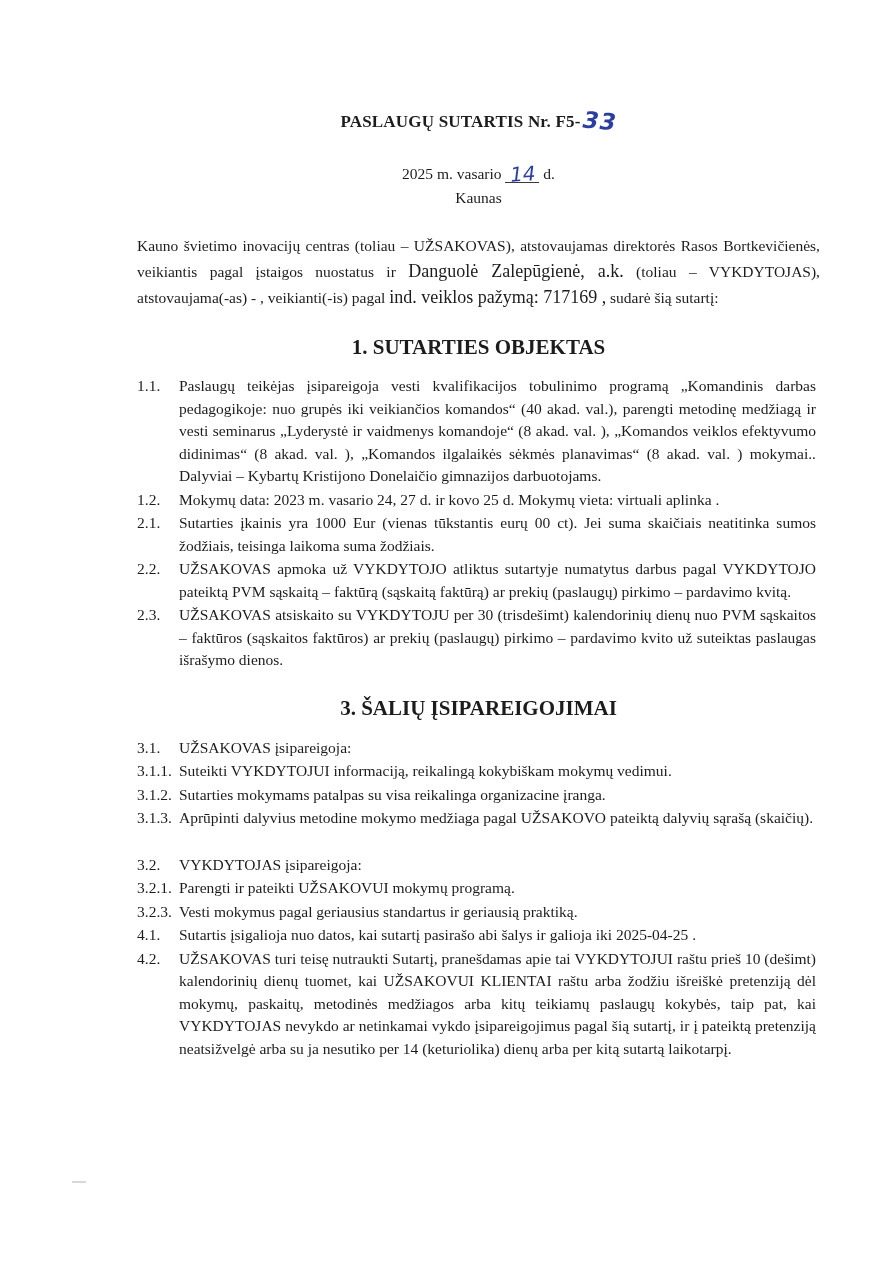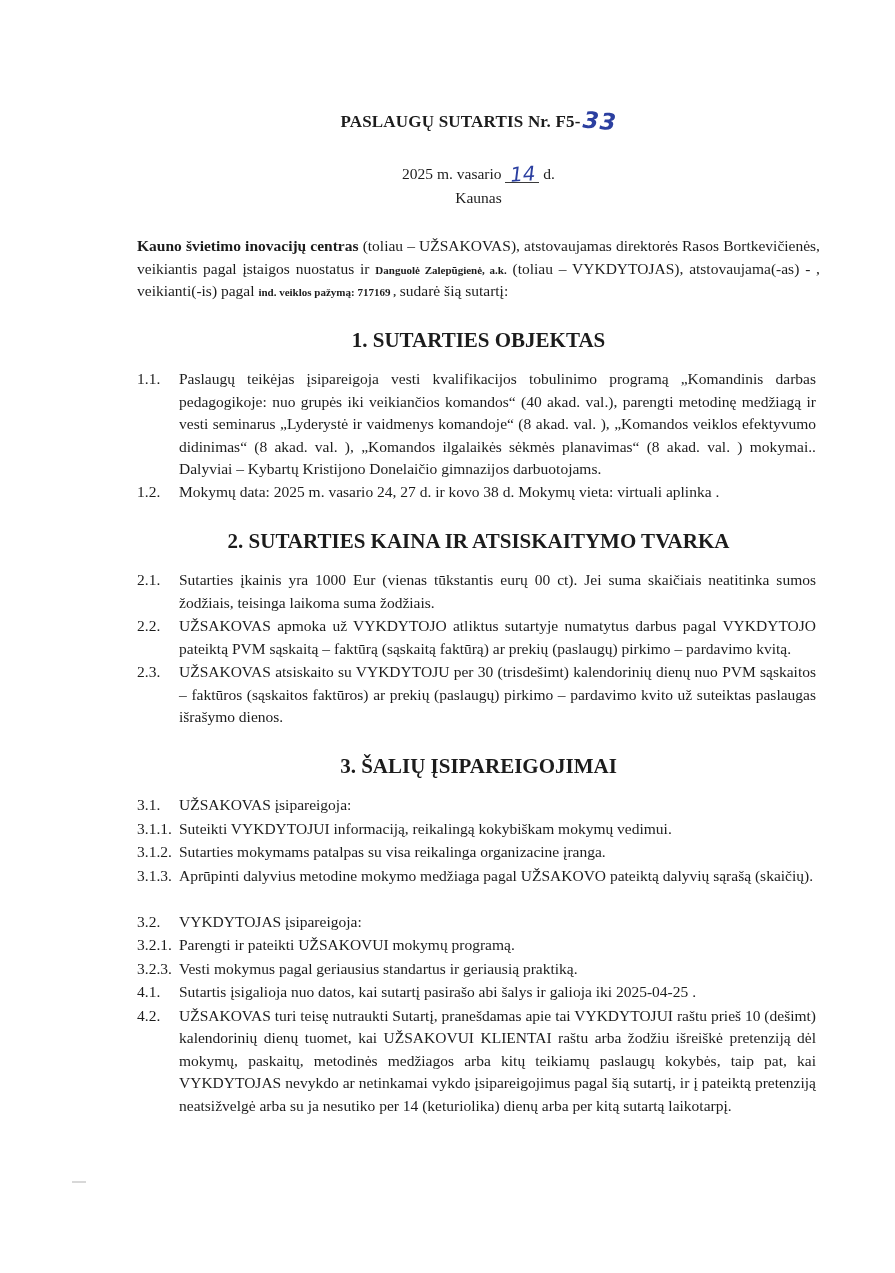--- a/index.html
+++ b/index.html
@@ -54,22 +54,22 @@
     padding: 0 2px;
   }
   .city {
     text-align: center;
     margin: 0 0 26px 0;
   }
   .preamble {
     text-align: justify;
     margin: 0 0 14px 0;
   }
-  .bold { font-weight: bold; }
-  .small { font-size: 11px; font-weight: bold; }
+  .bold { font-weight: normal; }
+  .small { font-size: 18px; }
   .sec-heading {
     text-align: center;
     font-weight: bold;
     font-size: 21px;
     margin: 22px 0 13px 0;
   }
   .item {
     display: flex;
     align-items: flex-start;
     margin: 0 4px 1px 0;
@@ -114,24 +114,23 @@
 
   <p class="preamble"><span class="bold">Kauno švietimo inovacijų centras</span><span> (toliau – UŽSAKOVAS), atstovaujamas direktorės Rasos Bortkevičienės, veikiantis pagal įstaigos nuostatus ir </span><span class="small">Danguolė Zalepūgienė, a.k.</span><span> (toliau – VYKDYTOJAS), atstovaujama(-as) - , veikianti(-is) pagal </span><span class="small">ind. veiklos pažymą: 717169 ,</span><span> sudarė šią sutartį:</span></p>
 
   <div class="sec-heading">1. SUTARTIES OBJEKTAS</div>
   <div class="item">
     <span class="num">1.1.</span>
     <div class="itext">Paslaugų teikėjas įsipareigoja vesti kvalifikacijos tobulinimo programą „Komandinis darbas pedagogikoje: nuo grupės iki veikiančios komandos“ (40 akad. val.), parengti metodinę medžiagą ir vesti seminarus „Lyderystė ir vaidmenys komandoje“ (8 akad. val. ), „Komandos veiklos efektyvumo didinimas“ (8 akad. val. ), „Komandos ilgalaikės sėkmės planavimas“ (8 akad. val. ) mokymai.. Dalyviai – Kybartų Kristijono Donelaičio gimnazijos darbuotojams.</div>
   </div>
   <div class="item">
     <span class="num">1.2.</span>
-    <div class="itext">Mokymų data: 2025 m. vasario 24, 27 d. ir kovo 38 d.  Mokymų vieta: virtuali aplinka .</div>
+    <div class="itext">Mokymų data: 2023 m. vasario 24, 27 d. ir kovo 25 d.  Mokymų vieta: virtuali aplinka .</div>
   </div>
 
-  <div class="sec-heading">2. SUTARTIES KAINA IR ATSISKAITYMO TVARKA</div>
   <div class="item">
     <span class="num">2.1.</span>
     <div class="itext">Sutarties įkainis yra  1000 Eur (vienas tūkstantis eurų 00 ct). Jei suma skaičiais neatitinka sumos žodžiais, teisinga laikoma suma žodžiais.</div>
   </div>
   <div class="item">
     <span class="num">2.2.</span>
     <div class="itext">UŽSAKOVAS apmoka už VYKDYTOJO atliktus sutartyje numatytus darbus pagal VYKDYTOJO pateiktą PVM sąskaitą – faktūrą (sąskaitą faktūrą) ar prekių (paslaugų) pirkimo – pardavimo kvitą.</div>
   </div>
   <div class="item">
     <span class="num">2.3.</span>

